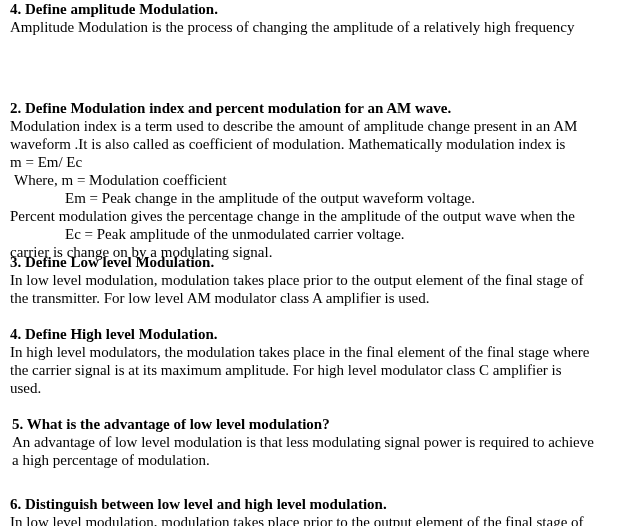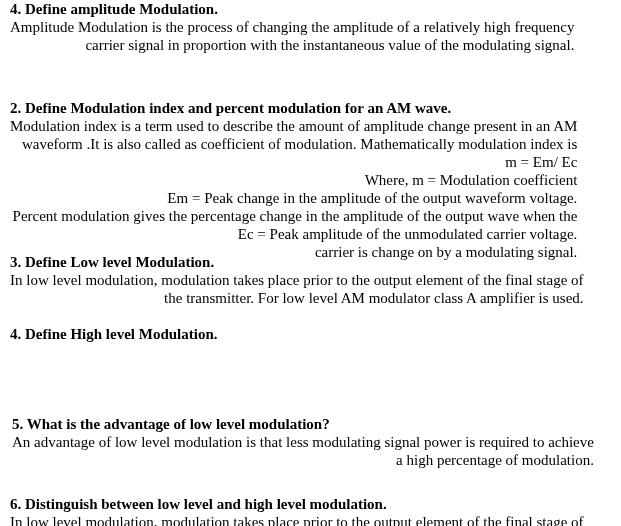--- a/index.html
+++ b/index.html
@@ -29,41 +29,39 @@
       font-weight: bold;
       margin: 0;
       white-space: nowrap;
     }
     .a {
       margin: 0;
     }
     .line {
       display: block;
       white-space: nowrap;
-      text-align: right;
     }
     .indent1 { padding-left: 4px; }
     .indent2 { padding-left: 55px; }
     #qa1 { position: absolute; top: 0px; left: 10px; }
     #qa2 { position: absolute; top: 99px; left: 10px; }
     #qa3 { position: absolute; top: 253px; left: 10px; }
     #qa4 { position: absolute; top: 325px; left: 10px; }
     #qa5 { position: absolute; top: 415px; left: 12px; }
     #qa6 { position: absolute; top: 495px; left: 10px; font-family: Liberation Serif, serif; }
   </style>
 </head>
 <body>
 
 <div class="page">
 
   <div class="qa" id="qa1">
     <p class="q">4. Define amplitude Modulation.</p>
     <div class="a">
       <span class="line">Amplitude Modulation is the process of changing the amplitude of a relatively high frequency</span>
-      <span class="line">carrier signal in proportion with the instantaneous value of the modulating signal.</span>
     </div>
   </div>
 
   <div class="qa" id="qa2">
     <p class="q">2. Define Modulation index and percent modulation for an AM wave.</p>
     <div class="a">
       <span class="line">Modulation index is a term used to describe the amount of amplitude change present in an AM</span>
       <span class="line">waveform .It is also called as coefficient of modulation. Mathematically modulation index is</span>
       <span class="line">m = Em/ Ec</span>
       <span class="line indent1"> Where, m = Modulation coefficient</span>
@@ -77,20 +75,25 @@
   <div class="qa" id="qa3">
     <p class="q">3. Define Low level Modulation.</p>
     <div class="a">
       <span class="line">In low level modulation, modulation takes place prior to the output element of the final stage of</span>
       <span class="line">the transmitter. For low level AM modulator class A amplifier is used.</span>
     </div>
   </div>
 
   <div class="qa" id="qa4">
     <p class="q">4. Define High level Modulation.</p>
+    <div class="a">
+      <span class="line">In high level modulators, the modulation takes place in the final element of the final stage where</span>
+      <span class="line">the carrier signal is at its maximum amplitude. For high level modulator class C amplifier is</span>
+      <span class="line">used.</span>
+    </div>
   </div>
 
   <div class="qa" id="qa5">
     <p class="q">5. What is the advantage of low level modulation?</p>
     <div class="a">
       <span class="line">An advantage of low level modulation is that less modulating signal power is required to achieve</span>
       <span class="line">a high percentage of modulation.</span>
     </div>
   </div>
 

